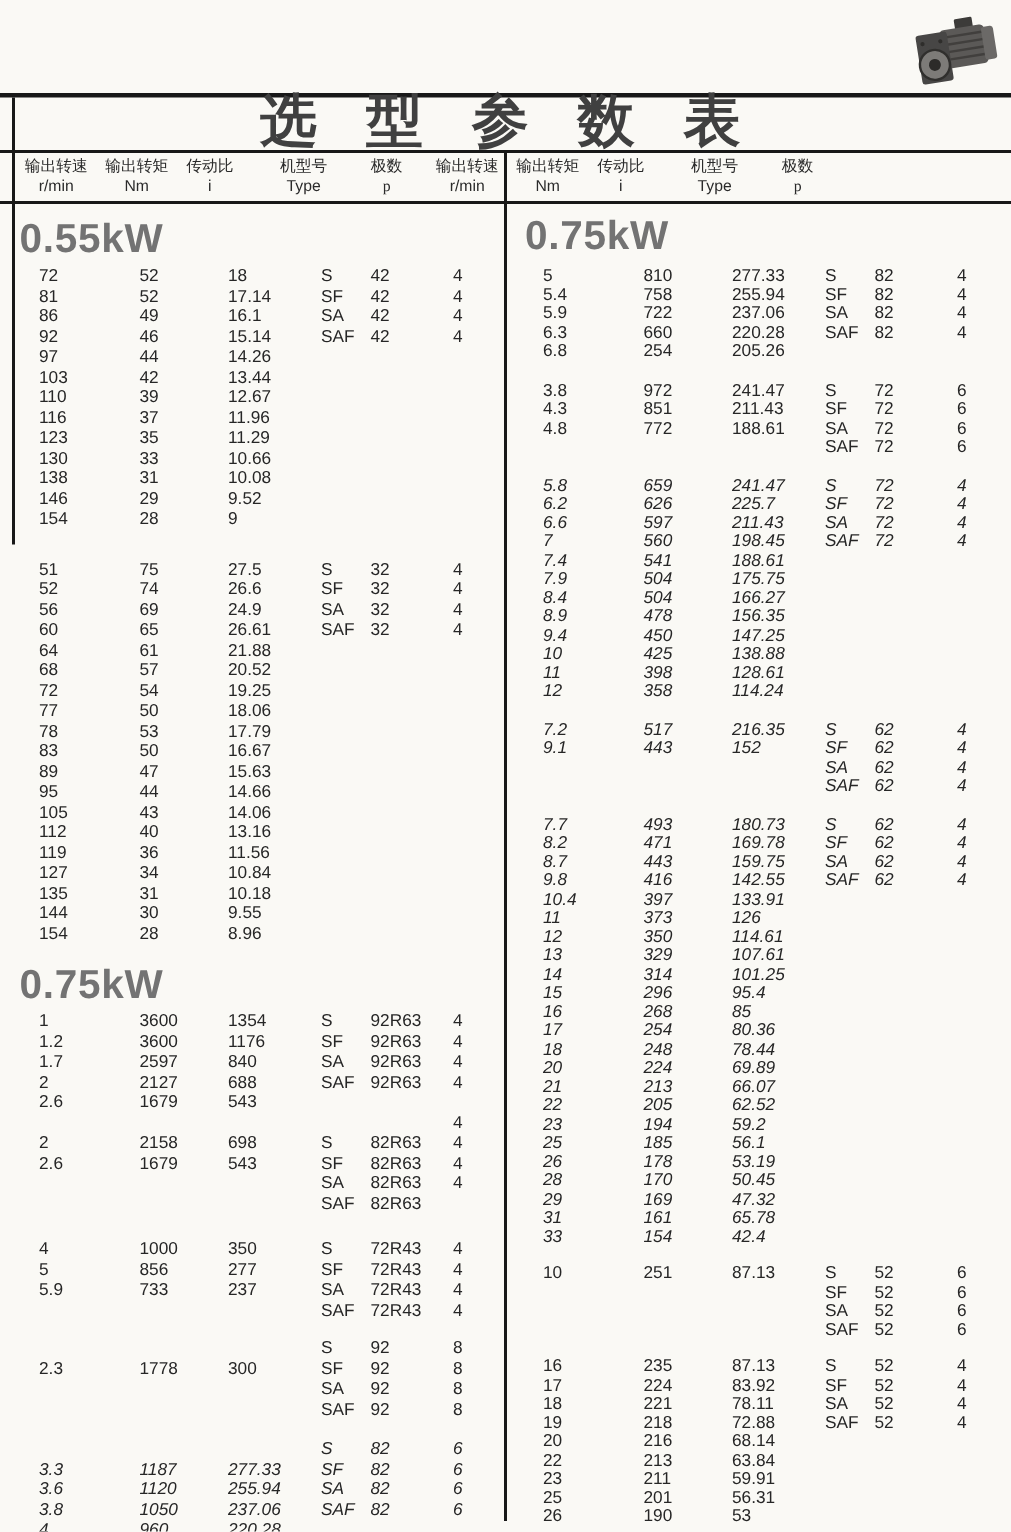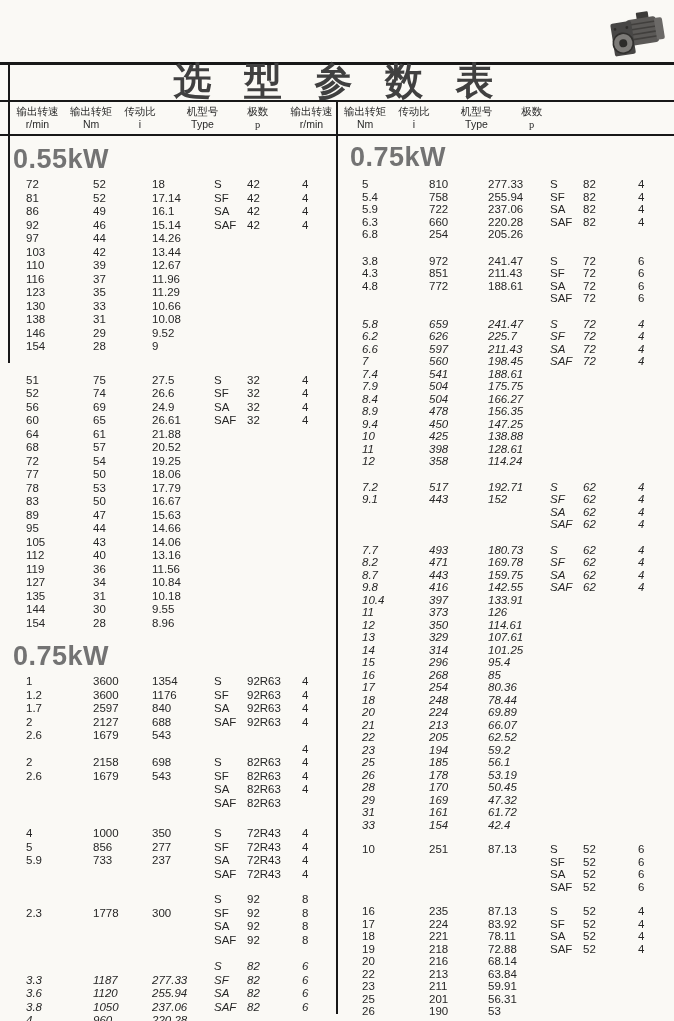--- a/index.html
+++ b/index.html
@@ -773,21 +773,21 @@
         <span class="c c2">114.24</span>
         <span class="c c3"></span>
         <span class="c c4"></span>
         <span class="c c5"></span>
       </div>
     </div>
   <div class="block mt13">
       <div class="row">
         <span class="c c0">7.2</span>
         <span class="c c1">517</span>
-        <span class="c c2">192.71</span>
+        <span class="c c2">216.35</span>
         <span class="c c3">S</span>
         <span class="c c4">62</span>
         <span class="c c5">4</span>
       </div>
       <div class="row">
         <span class="c c0">9.1</span>
         <span class="c c1">443</span>
         <span class="c c2">152</span>
         <span class="c c3">SF</span>
         <span class="c c4">62</span>
@@ -975,21 +975,21 @@
         <span class="c c0">29</span>
         <span class="c c1">169</span>
         <span class="c c2">47.32</span>
         <span class="c c3"></span>
         <span class="c c4"></span>
         <span class="c c5"></span>
       </div>
       <div class="row">
         <span class="c c0">31</span>
         <span class="c c1">161</span>
-        <span class="c c2">61.72</span>
+        <span class="c c2">65.78</span>
         <span class="c c3"></span>
         <span class="c c4"></span>
         <span class="c c5"></span>
       </div>
       <div class="row">
         <span class="c c0">33</span>
         <span class="c c1">154</span>
         <span class="c c2">42.4</span>
         <span class="c c3"></span>
         <span class="c c4"></span>

